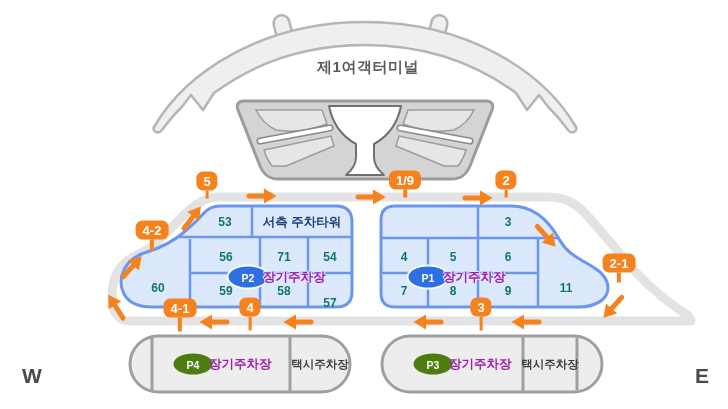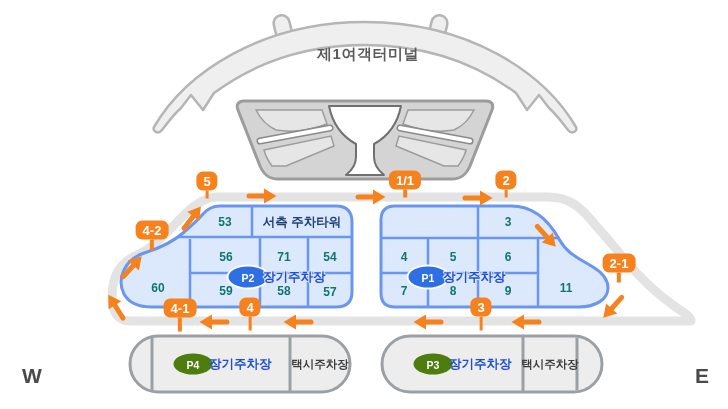--- a/index.html
+++ b/index.html
@@ -1,36 +1,36 @@
 <!DOCTYPE html>
 <html><head>
 <meta charset="utf-8">
 <style>
   html,body{margin:0;padding:0;background:#fff;}
   #stage{position:relative;width:728px;height:409px;background:#fff;overflow:hidden;
          font-family:"Liberation Sans","DejaVu Sans",sans-serif;}
   #stage svg{position:absolute;left:0;top:0;}
   .abs{position:absolute;transform:translate(-50%,-50%);white-space:nowrap;}
-  .terminal-title{font-size:15px;font-weight:bold;color:#5a5a5a;letter-spacing:.5px;}
+  .terminal-title{font-size:15px;font-weight:bold;color:#5a5a5a;letter-spacing:.5px;margin-top:13px;}
   .compass{font-size:21px;font-weight:bold;color:#4a4a4a;}
   .cell-num{font-size:12px;font-weight:600;color:#0f766e;}
   .tower-label{font-size:12.5px;font-weight:bold;color:#20407A;text-align:center;}
   .lot-label{font-size:12.5px;font-weight:bold;color:#1d3f75;transform:translate(0,-50%);
              text-shadow:-1px 0 0 #dce8fc,1px 0 0 #dce8fc,0 -1px 0 #dce8fc,0 1px 0 #dce8fc,1px 1px 0 #dce8fc,-1px -1px 0 #dce8fc;}
   .p-circle{width:39px;height:21px;border-radius:50%;display:flex;align-items:center;justify-content:center;
             color:#fff;font-size:10.5px;font-weight:bold;}
   .p-blue{background:#2E6FE4;box-shadow:0 0 0 2px rgba(255,255,255,.95);}
   .p-gray{background:#4d7c0f;}
   .gate{position:absolute;transform:translate(-50%,-50%);background:#F6821E;color:#fff;
         font-size:13px;font-weight:bold;line-height:19px;height:19px;padding:0 7px;
         border-radius:6.5px;text-align:center;}
   .gate::after{content:"";position:absolute;left:50%;top:100%;transform:translateX(-50%);
         width:3.5px;height:var(--stem,11px);background:#F6821E;}
   .pill-text{font-size:11.5px;font-weight:bold;color:#3d3d3d;}
-  .pill-label{position:absolute;transform:translate(0,-50%);font-size:12.5px;font-weight:bold;color:#1d4ed8;white-space:nowrap;}
+  .pill-label{position:absolute;transform:translate(0,-50%);font-size:12.5px;font-weight:bold;color:#a21caf;white-space:nowrap;}
 </style>
 </head>
 <body>
 
 <div id="stage">
 
   <svg width="728" height="409" viewBox="0 0 728 409">
 
     <g transform="translate(284,33) rotate(-14)">
       <rect x="-8" y="-18" width="16" height="36" rx="8" fill="#EFEFEF" stroke="#B5B5B5" stroke-width="2.5"></rect>
@@ -165,37 +165,37 @@
         </g>
     </g>
   </svg>
 
   <div class="abs terminal-title" style="left:368px;top:54px">제1여객터미널</div>
 
   <div class="abs compass" style="left:32px;top:376px">W</div>
   <div class="abs compass" style="left:702px;top:376px">E</div>
 
   <div class="gate" style="left:207px;top:181px;--stem:8px">5</div>
-  <div class="gate" style="left:405px;top:180px;--stem:8px">1/1</div>
+  <div class="gate" style="left:405px;top:180px;--stem:8px">1/9</div>
   <div class="gate" style="left:506px;top:180px;--stem:8px">2</div>
   <div class="gate" style="left:152px;top:230px">4-2</div>
   <div class="gate" style="left:180px;top:308px;--stem:14px">4-1</div>
   <div class="gate" style="left:250px;top:307px;--stem:14px">4</div>
   <div class="gate" style="left:481px;top:307px;--stem:14px">3</div>
   <div class="gate" style="left:619px;top:263px;--stem:10px">2-1</div>
 
   <div class="abs tower-label" style="left:302px;top:222px">서측 주차타워</div>
   <div class="abs cell-num" style="left:225px;top:222px">53</div>
   <div class="abs cell-num" style="left:226px;top:257px">56</div>
   <div class="abs cell-num" style="left:284px;top:257px">71</div>
   <div class="abs cell-num" style="left:330px;top:257px">54</div>
   <div class="abs cell-num" style="left:158px;top:288px">60</div>
   <div class="abs cell-num" style="left:226px;top:291px">59</div>
   <div class="abs cell-num" style="left:284px;top:291px">58</div>
-  <div class="abs cell-num" style="left:330px;top:292px">57</div>
+  <div class="abs cell-num" style="left:330px;top:303px">57</div>
   <div class="abs p-circle p-blue" style="left:248px;top:277px">P2</div>
   <div class="pill-label lot-label" style="left:263px;top:277px">장기주차장</div>
 
   <div class="abs cell-num" style="left:508px;top:222px">3</div>
   <div class="abs cell-num" style="left:404px;top:257px">4</div>
   <div class="abs cell-num" style="left:453px;top:257px">5</div>
   <div class="abs cell-num" style="left:508px;top:257px">6</div>
   <div class="abs cell-num" style="left:404px;top:291px">7</div>
   <div class="abs cell-num" style="left:453px;top:291px">8</div>
   <div class="abs cell-num" style="left:508px;top:291px">9</div>

